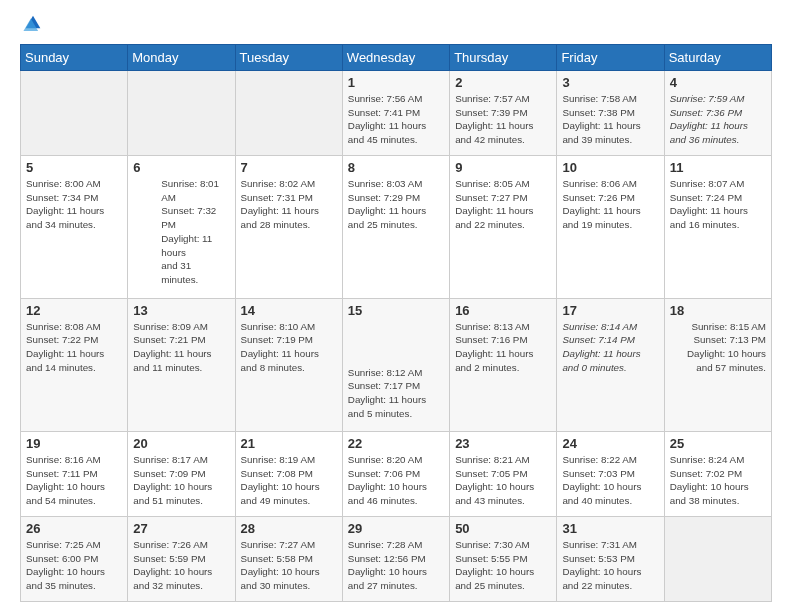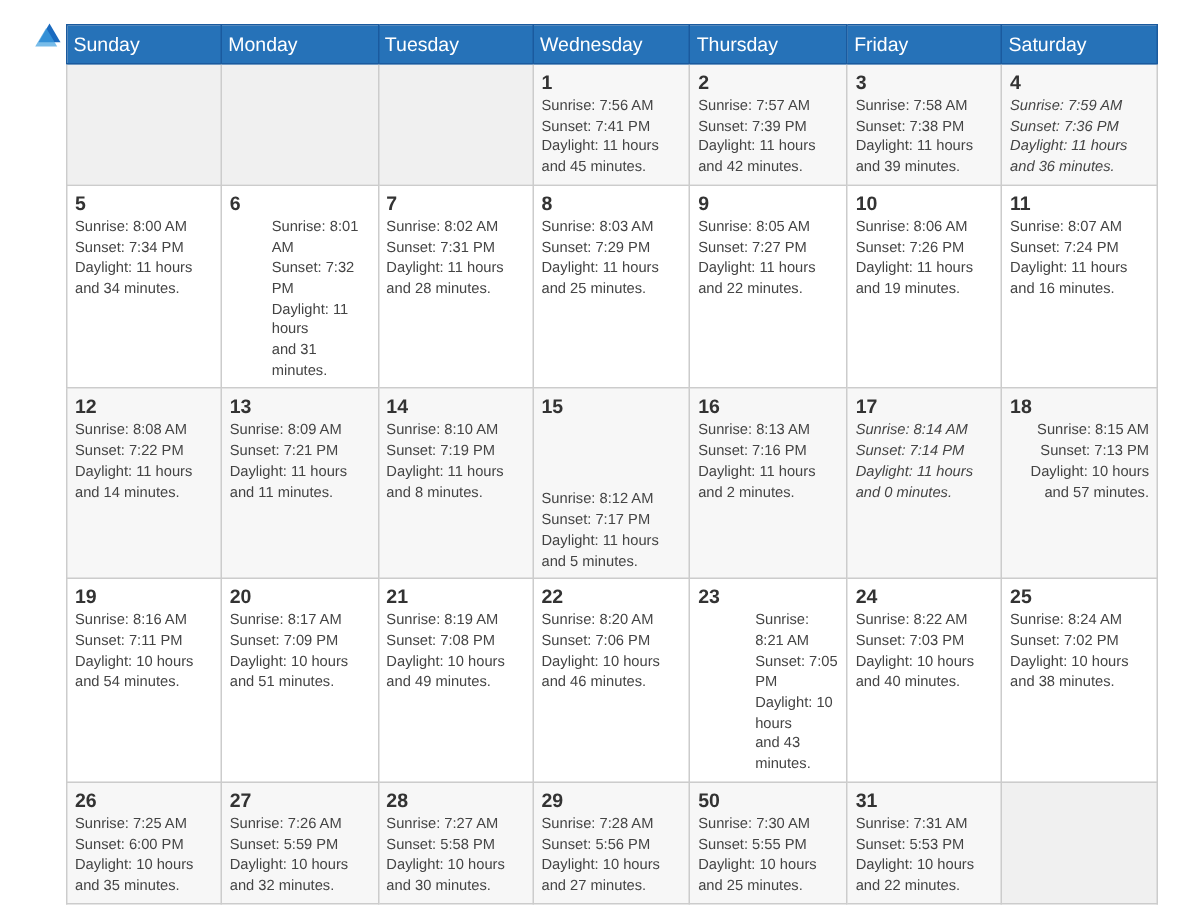--- a/index.html
+++ b/index.html
@@ -8,21 +8,21 @@
       height: 612px;
       font-family: Arial, sans-serif;
       background: #fff;
       overflow: hidden;
     }
     .page {
       width: 792px;
       height: 612px;
       padding: 16px 20px 10px 20px;
       display: flex;
-      flex-direction: row;
+      flex-direction: column;
     }
     .header {
       display: flex;
       justify-content: space-between;
       align-items: flex-start;
       margin-bottom: 10px;
     }
     .logo {
       display: flex;
       align-items: center;
@@ -299,21 +299,21 @@
           </td>
           <td>
             <span class="day-number">22</span>
             <div class="day-info" style="white-space: pre-line;">Sunrise: 8:20 AM
 Sunset: 7:06 PM
 Daylight: 10 hours
 and 46 minutes.</div>
           </td>
           <td>
             <span class="day-number">23</span>
-            <div class="day-info" style="white-space: pre-line; margin-left: 38px;">Sunrise: 8:21 AM
+            <div class="day-info" style="white-space: pre-line;">Sunrise: 8:21 AM
 Sunset: 7:05 PM
 Daylight: 10 hours
 and 43 minutes.</div>
           </td>
           <td>
             <span class="day-number">24</span>
             <div class="day-info" style="white-space: pre-line;">Sunrise: 8:22 AM
 Sunset: 7:03 PM
 Daylight: 10 hours
 and 40 minutes.</div>
@@ -344,21 +344,21 @@
           <td>
             <span class="day-number">28</span>
             <div class="day-info" style="white-space: pre-line;">Sunrise: 7:27 AM
 Sunset: 5:58 PM
 Daylight: 10 hours
 and 30 minutes.</div>
           </td>
           <td>
             <span class="day-number">29</span>
             <div class="day-info" style="white-space: pre-line;">Sunrise: 7:28 AM
-Sunset: 5:56 PM
+Sunset: 12:56 PM
 Daylight: 10 hours
 and 27 minutes.</div>
           </td>
           <td>
             <span class="day-number">50</span>
             <div class="day-info" style="white-space: pre-line;">Sunrise: 7:30 AM
 Sunset: 5:55 PM
 Daylight: 10 hours
 and 25 minutes.</div>
           </td>

